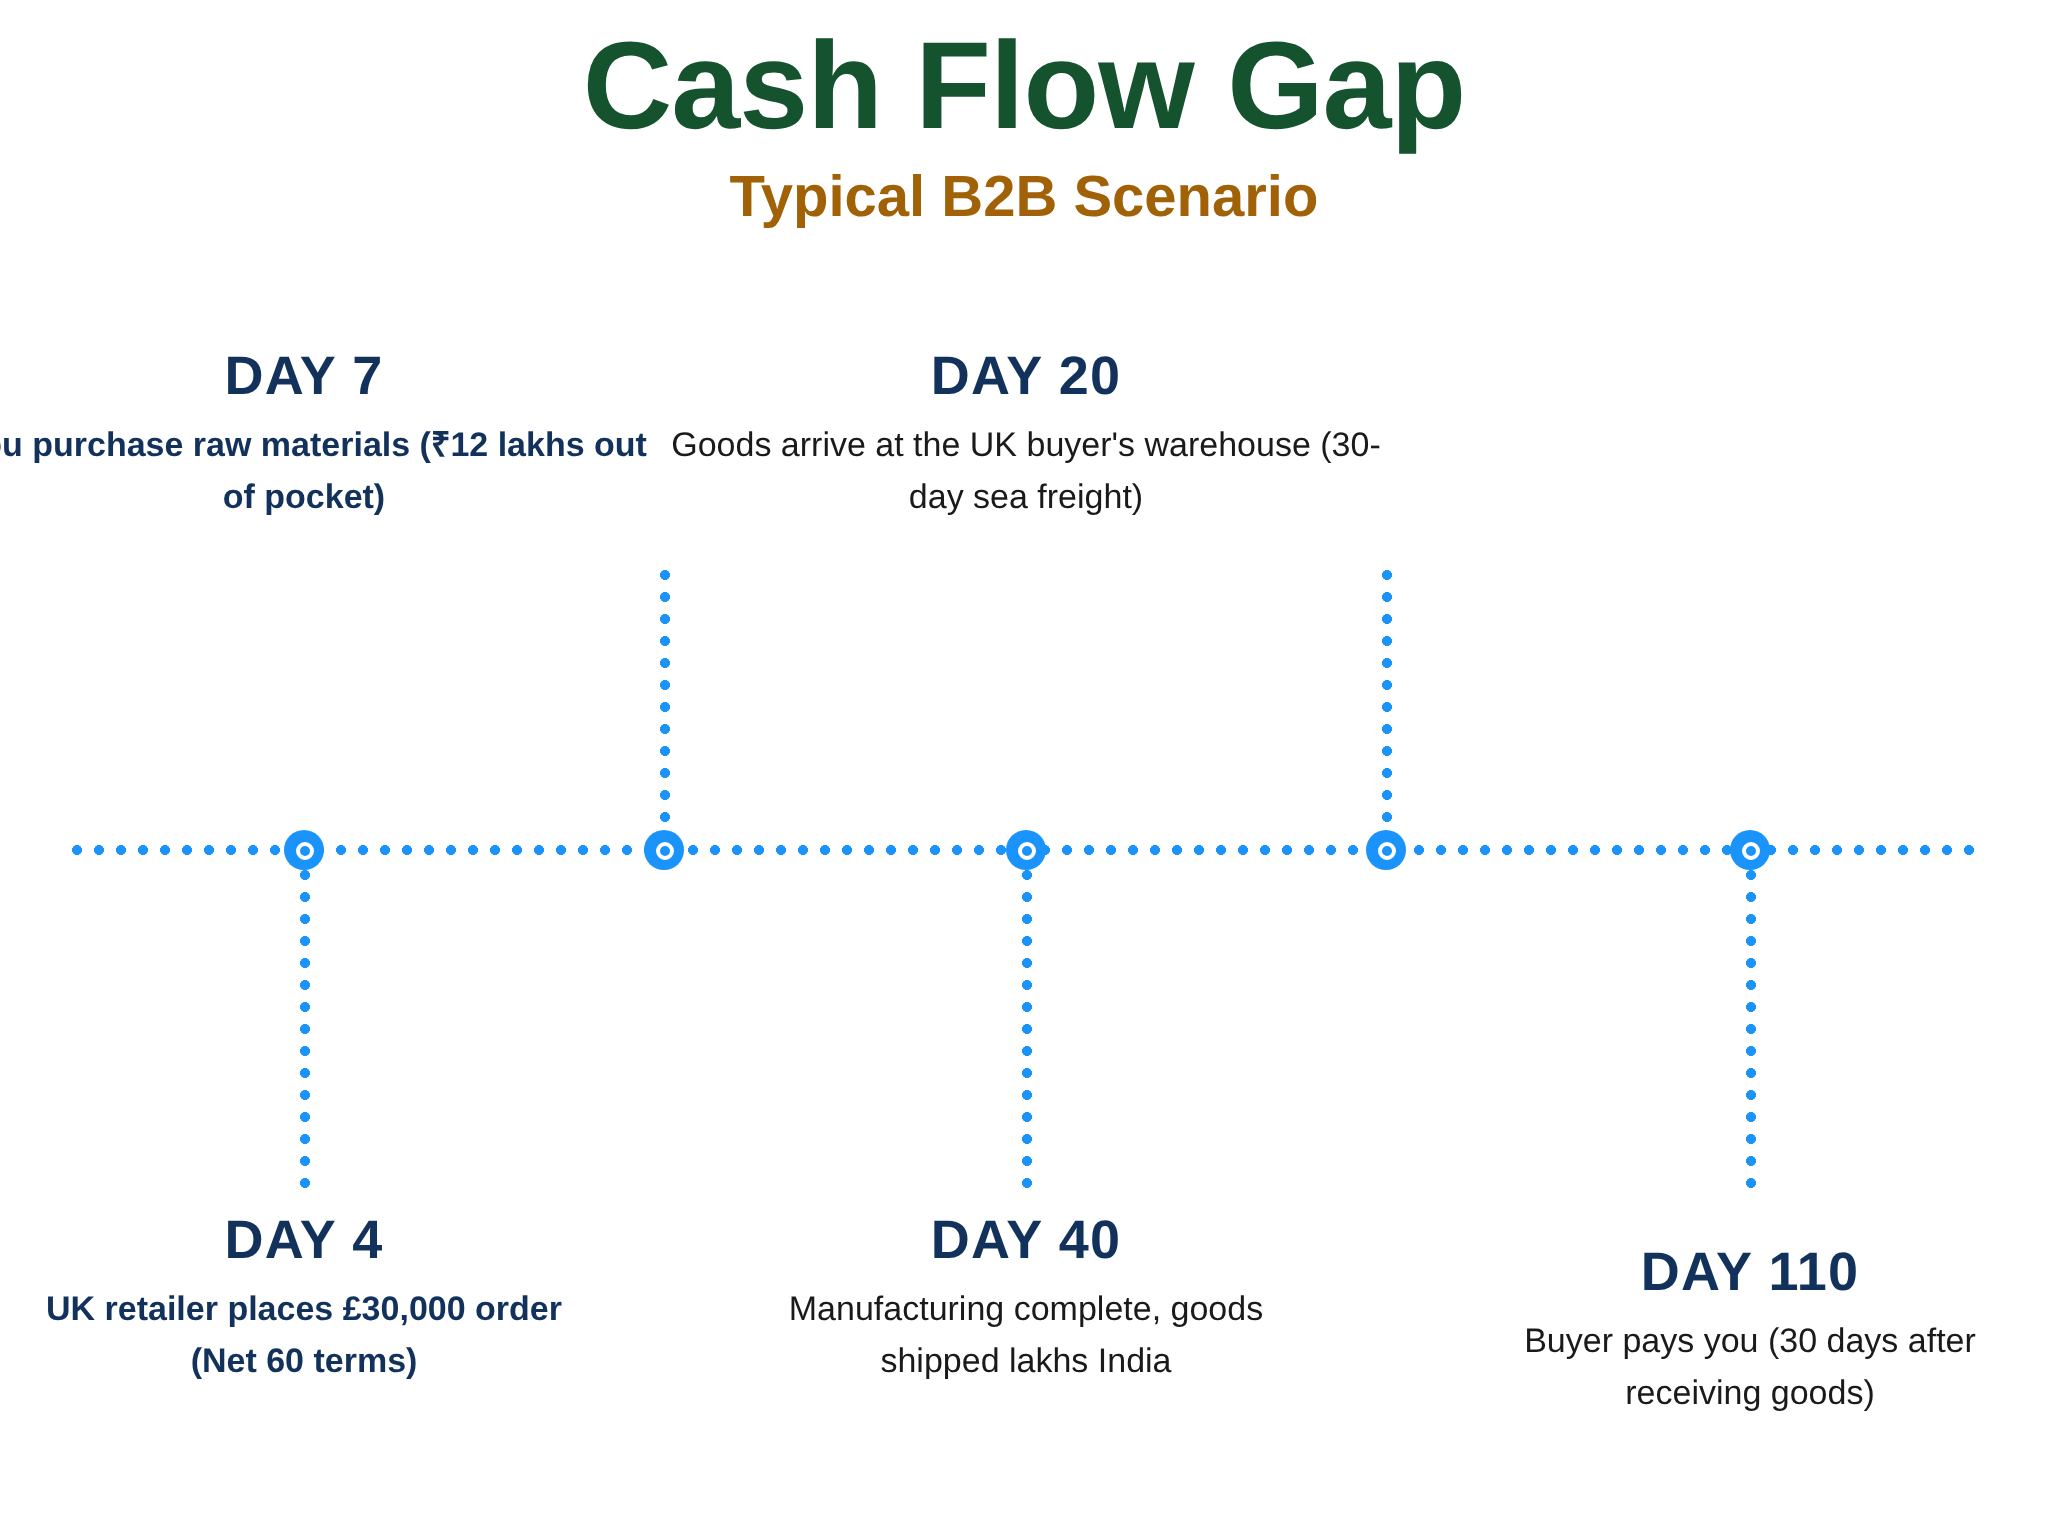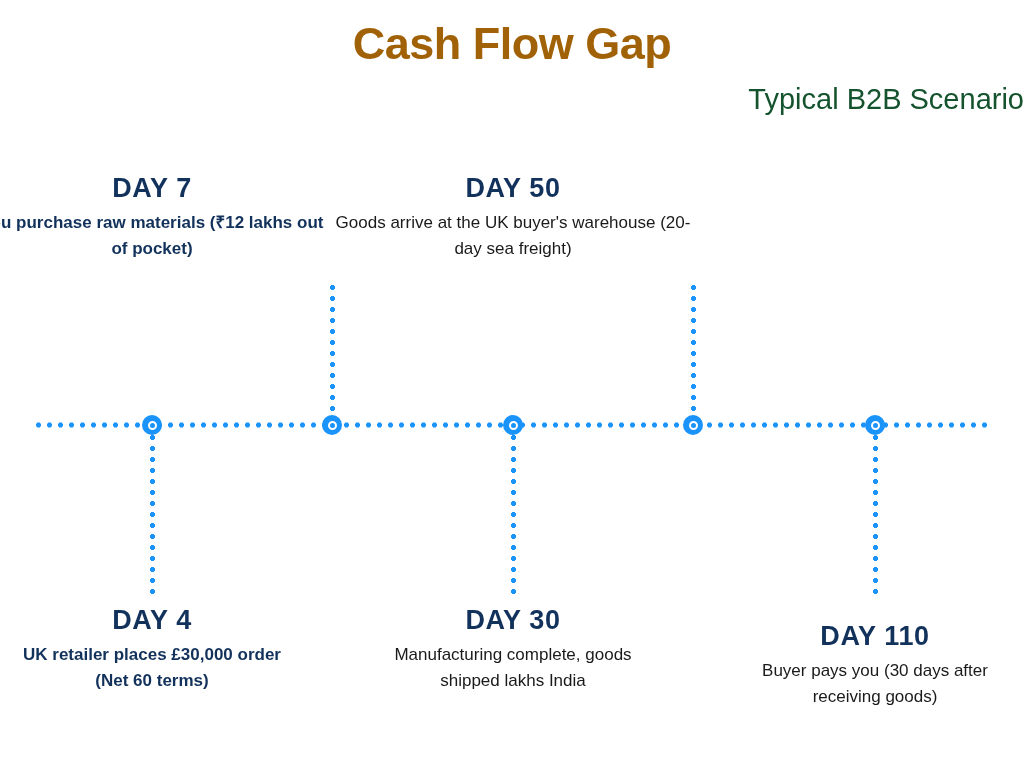--- a/index.html
+++ b/index.html
@@ -20,34 +20,33 @@
   .header {
     position: absolute;
     top: 0;
     left: 0;
     width: 1024px;
     text-align: center;
   }
   .title {
     margin: 0;
     padding-top: 8px;
-    font-size: 45px;
+    font-size: 62px;
     line-height: 72px;
     font-weight: bold;
     letter-spacing: -0.5px;
-    color: #a16207;
+    color: #14532d;
   }
   .subtitle {
     margin: 0;
     padding-top: 2px;
     font-size: 29px;
     line-height: 34px;
-    font-weight: normal;
-    color: #14532d;
-    text-align: right;
+    font-weight: bold;
+    color: #a16207;
   }
 
   
   .axis {
     position: absolute;
     top: 425px;
     left: 36px;
     width: 954px;
     height: 5px;
     transform: translateY(-50%);
@@ -153,30 +152,30 @@
 <div class="node" style="left:513px"></div>
 <div class="node" style="left:693px"></div>
 <div class="node" style="left:875px"></div>
 
 <div class="event accent ev-day7">
   <p class="day">DAY 7</p>
   <p class="desc">You purchase raw materials (₹12 lakhs out of pocket)</p>
 </div>
 
 <div class="event plain ev-day50">
-  <p class="day">DAY 50</p>
-  <p class="desc">Goods arrive at the UK buyer's warehouse (20-day sea freight)</p>
+  <p class="day">DAY 20</p>
+  <p class="desc">Goods arrive at the UK buyer's warehouse (30-day sea freight)</p>
 </div>
 
 <div class="event accent ev-day0">
   <p class="day">DAY 4</p>
   <p class="desc">UK retailer places £30,000 order (Net 60 terms)</p>
 </div>
 
 <div class="event plain ev-day20">
-  <p class="day">DAY 30</p>
+  <p class="day">DAY 40</p>
   <p class="desc">Manufacturing complete, goods shipped lakhs India</p>
 </div>
 
 <div class="event plain ev-day110">
   <p class="day">DAY 110</p>
   <p class="desc">Buyer pays you (30 days after receiving goods)</p>
 </div>
 
 </body></html>

